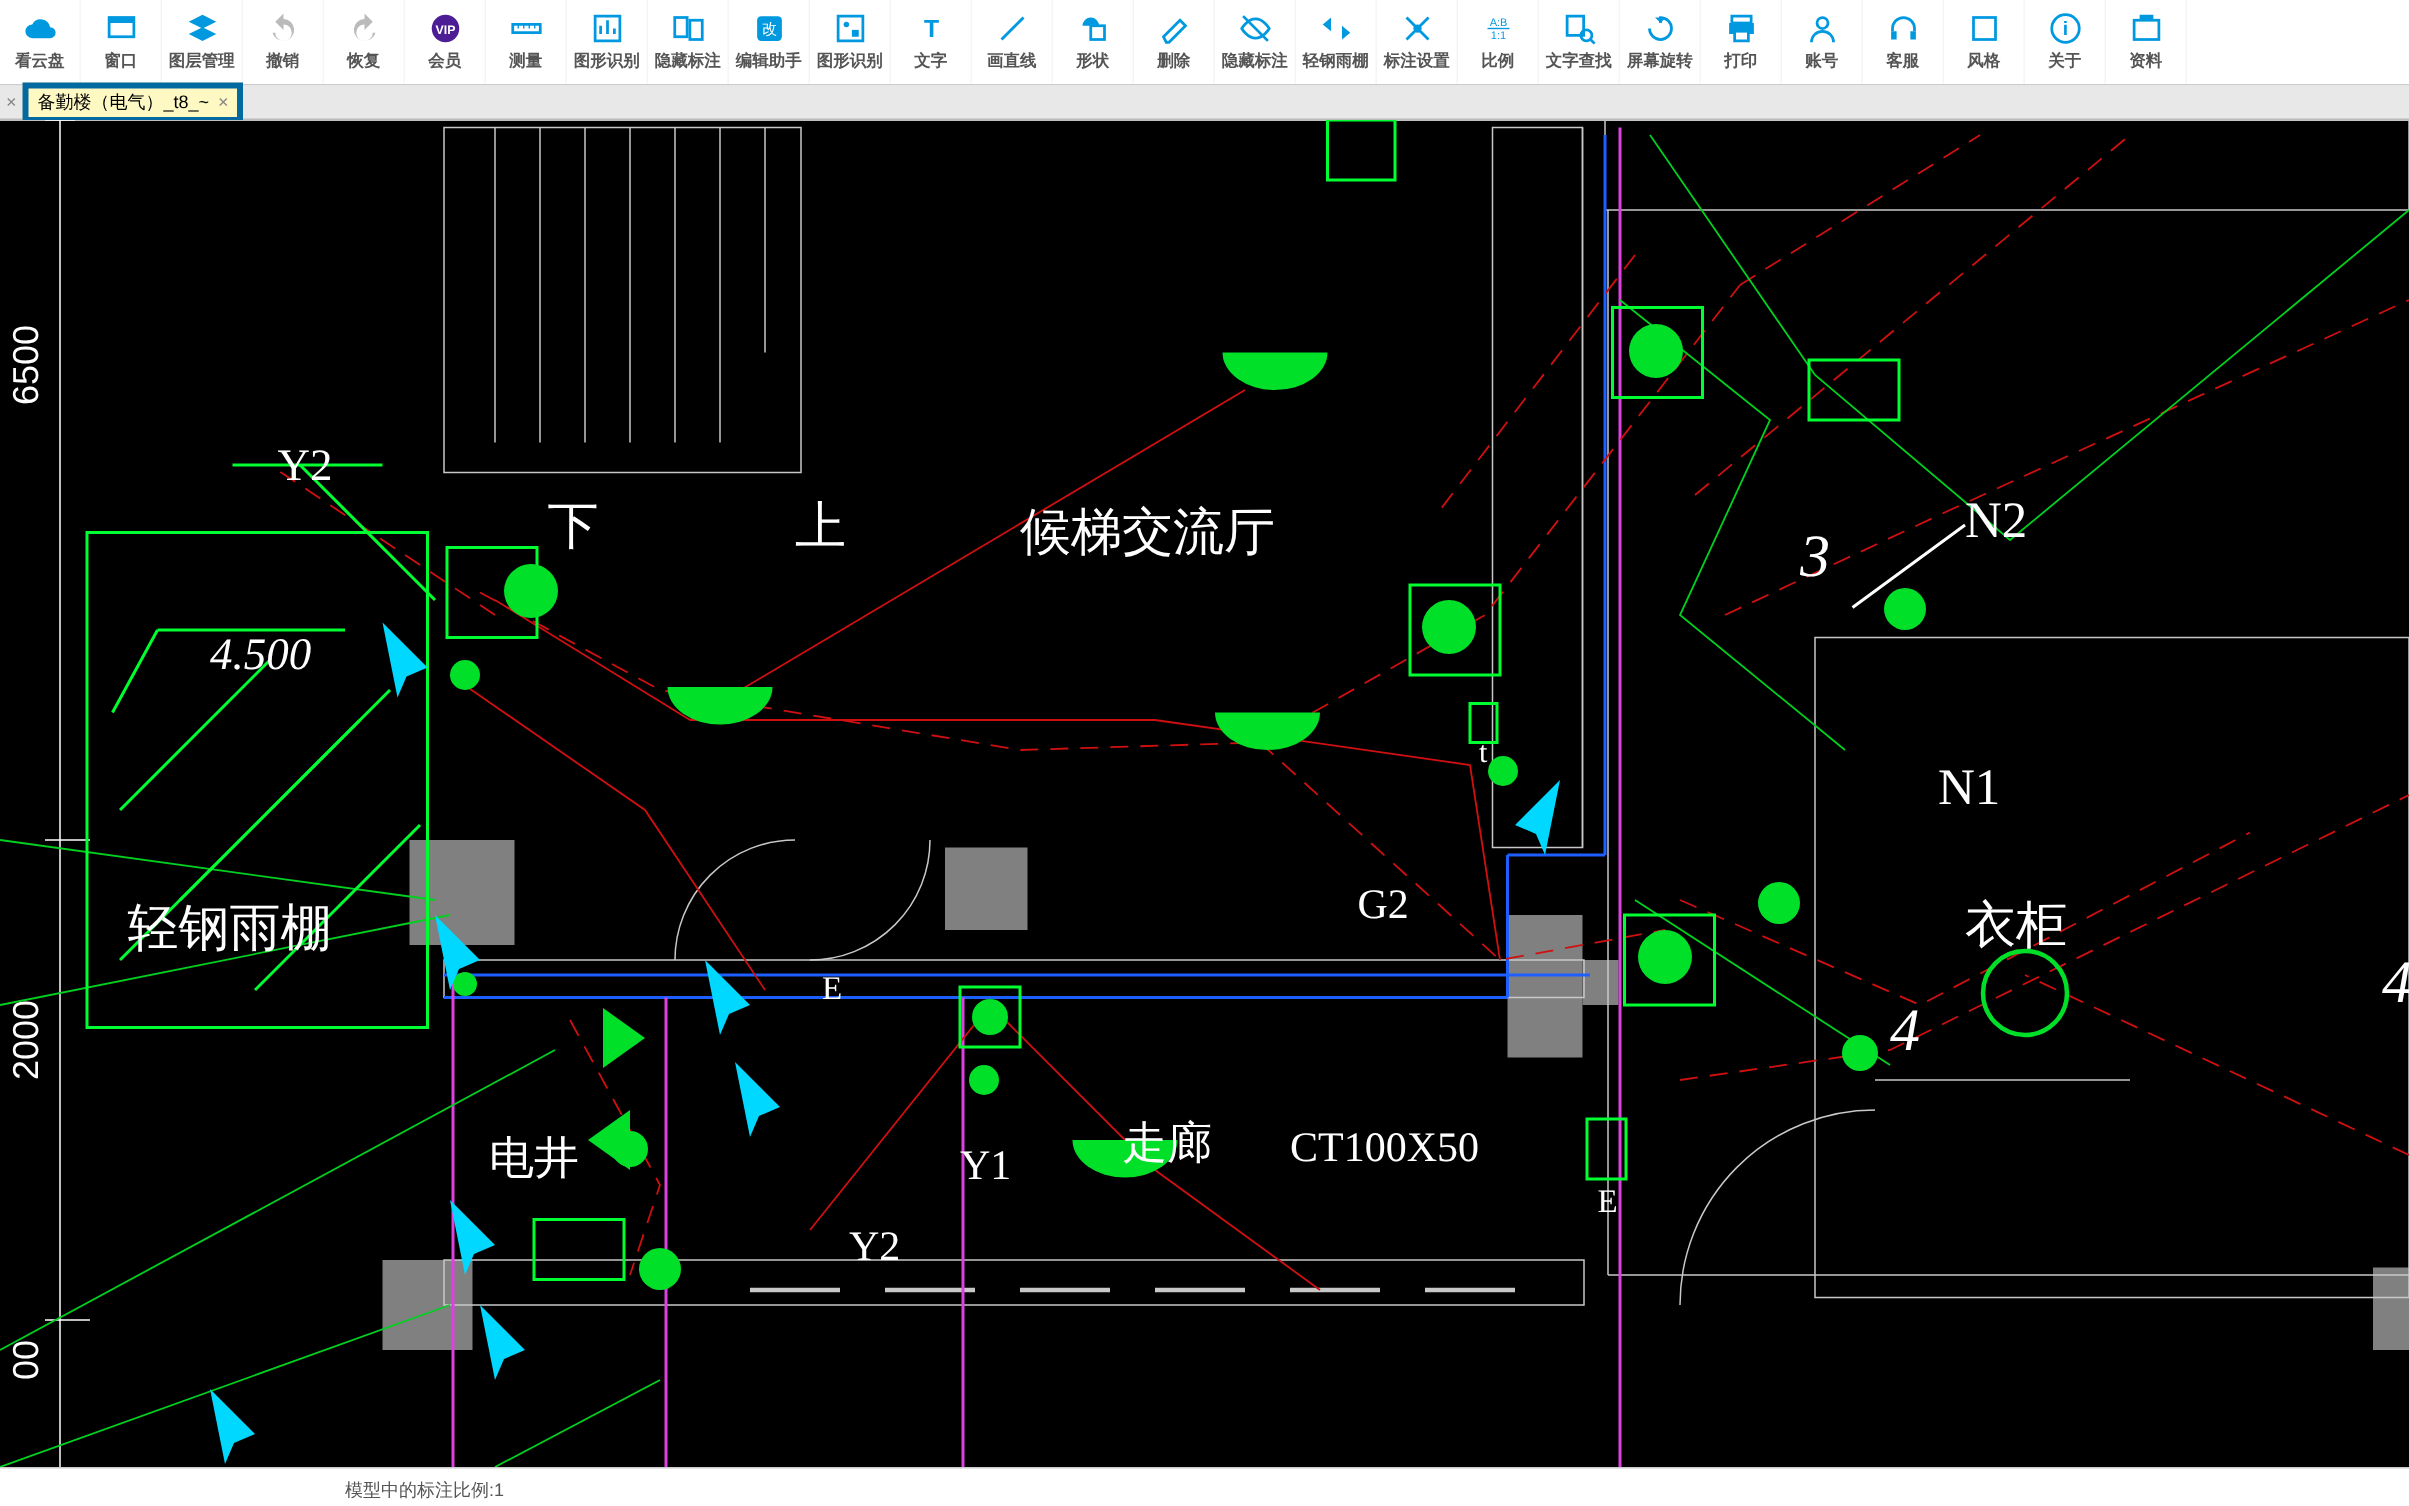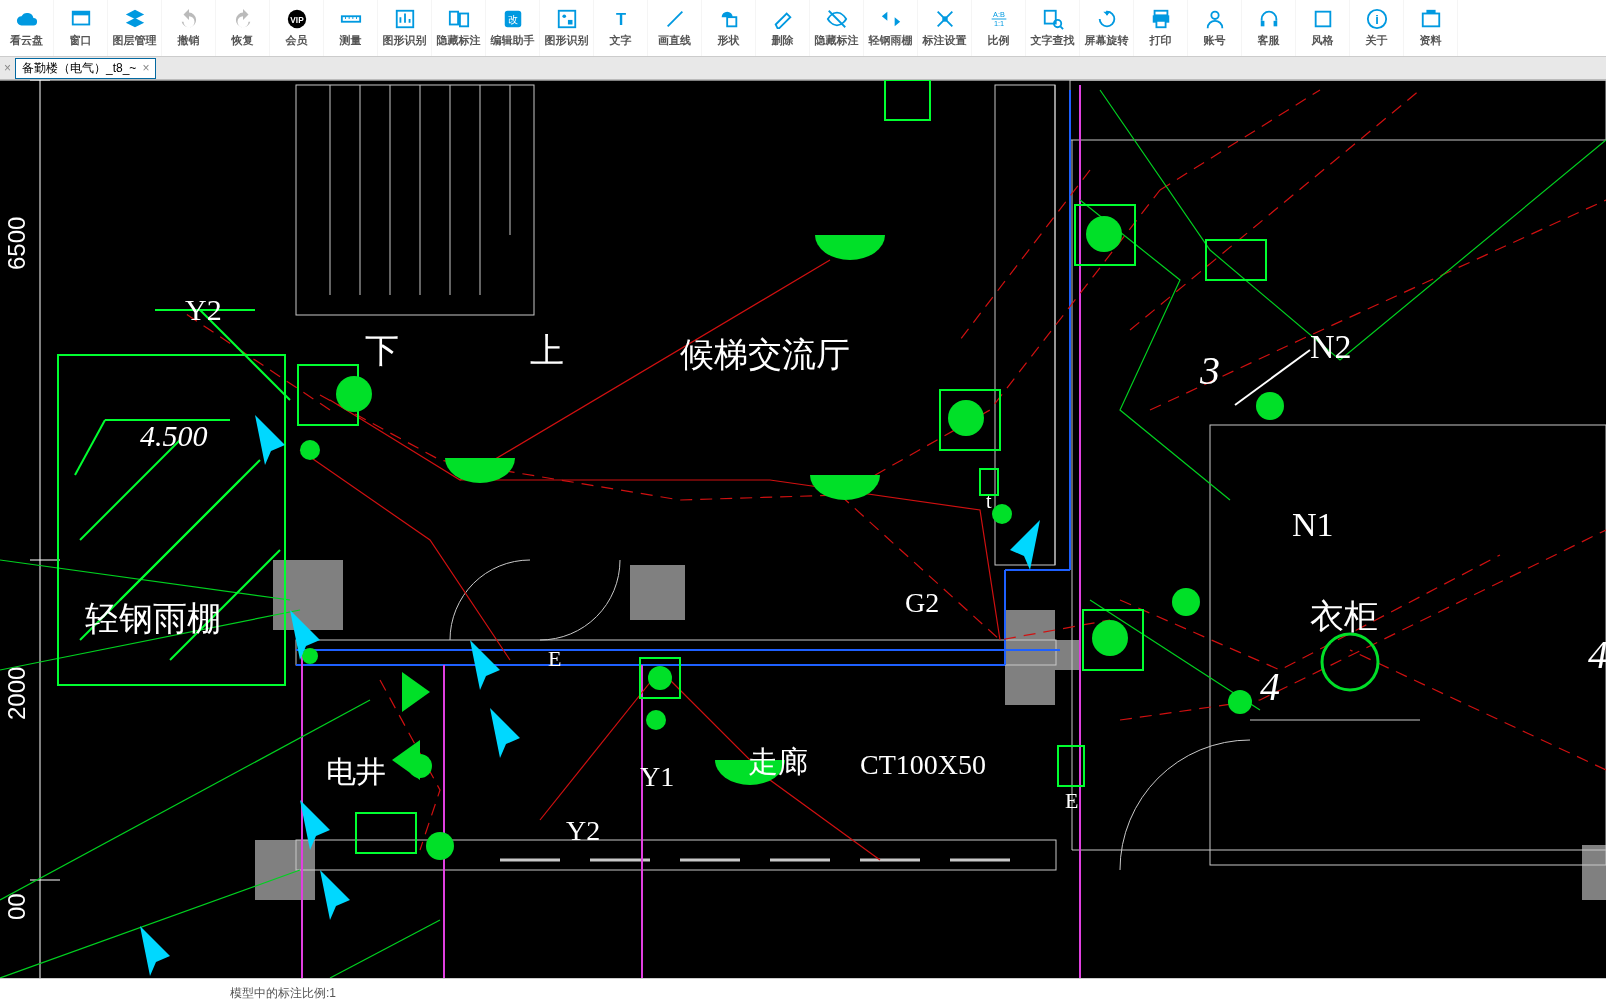--- a/index.html
+++ b/index.html
@@ -1,25 +1,25 @@
 <!DOCTYPE html>
 <html><head>
 <meta charset="utf-8">
 <style>
   html, body { margin: 0; padding: 0; width: 1606px; height: 1004px; font-family: "Microsoft YaHei", Arial, sans-serif; background: #f0f0f0; overflow: hidden; }
   
   .toolbar { height: 56px; background: #ffffff; display: flex; align-items: stretch; border-bottom: 1px solid #ccc; }
   .tool-item { width: 53px; display: flex; flex-direction: column; align-items: center; justify-content: center; cursor: pointer; border-right: 1px solid #f5f5f5; }
   .tool-item .ico { width: 22px; height: 22px; display: flex; align-items: center; justify-content: center; color: #0099e0; }
-  .tool-item .ico.vip { color: #000000; }
+  .tool-item .ico.vip { color: #4c1d95; }
   .tool-item .lbl { font-size: 11px; color: #555; margin-top: 3px; white-space: nowrap; font-weight: bold; }
   
   .tabrow { height: 22px; background: #e8e8e8; border-bottom: 1px solid #bbb; display: flex; align-items: center; font-size: 12px; }
   .tabrow .x { padding: 0 4px; color: #888; cursor: pointer; }
-  .tab { background: #ffffff; border: 1px solid #0369a1; padding: 1px 6px; display: flex; align-items: center; }
+  .tab { background: #fef9c3; border: 4px solid #0369a1; padding: 1px 6px; display: flex; align-items: center; }
   .tab-close { margin-left: 6px; color: #888; cursor: pointer; }
   
   .canvas-wrap { position: relative; width: 1606px; height: 898px; background: #000; overflow: hidden; }
   .canvas-wrap svg { position: absolute; inset: 0; }
   .ruler-text { fill: #fff; font-size: 24px; font-family: Arial; }
   .cad-label { fill: #fff; font-family: "SimSun","Microsoft YaHei"; }
   
   .status { height: 28px; background: #fff; border-top: 1px solid #ccc; display: flex; align-items: center; font-size: 12px; color: #555; padding-left: 230px; }
 </style>
 </head>

